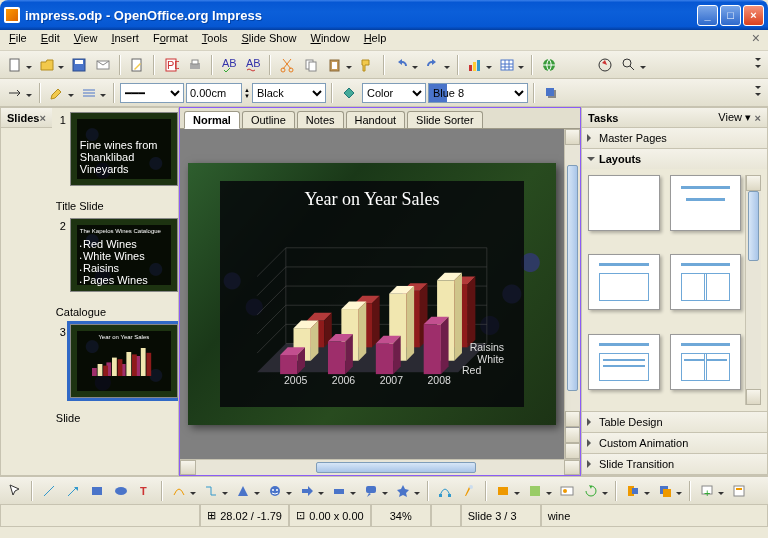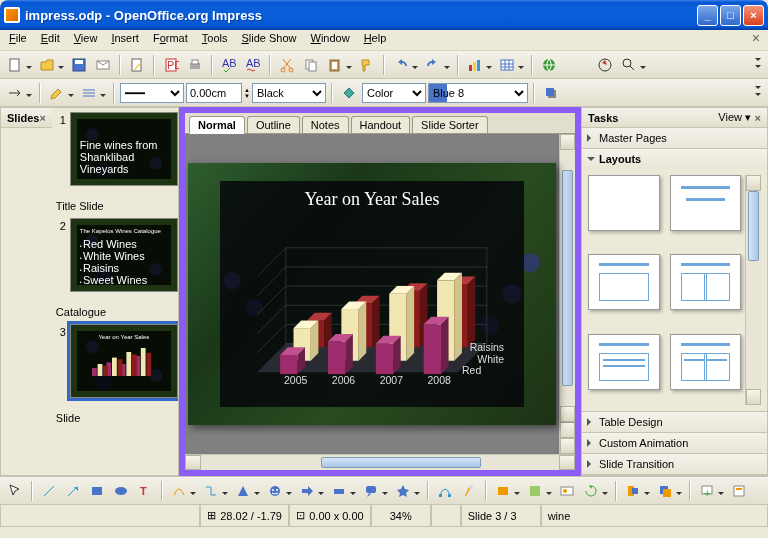--- a/index.html
+++ b/index.html
@@ -51,21 +51,21 @@
 .slide-thumb.sel { outline:3px solid #3169c6; }
 .slide-thumb .grapes-bg { position:absolute; inset:0; background: radial-gradient(circle at 20% 30%, #3b4f80 6%, transparent 7%), radial-gradient(circle at 80% 70%, #3b4f80 6%, transparent 7%), radial-gradient(circle at 30% 80%, #2b3355 8%, transparent 9%), #1d3311; }
 .slide-thumb .inner { position:absolute; left:6px; right:6px; top:6px; bottom:6px; background:rgba(0,0,0,0.75); color:#fff; font-size:6px; padding:3px; }
 .slide-caption { text-align:left; padding-top:14px; }
 .scrollbar-v { width:16px; background:#e8e5d7; border-left:1px solid #c7c3b1; position:relative; }
 .scrollbar-v .arrow { height:16px; background:linear-gradient(#f7f5ec,#ddd8c4); border:1px solid #b8b4a2; display:flex; align-items:center; justify-content:center; }
 .scrollbar-v .track { position:absolute; top:16px; bottom:16px; left:0; right:0; }
 .scrollbar-v .arrow.bot { position:absolute; bottom:0; left:0; right:0; }
 
 
-.editarea { flex:1; display:flex; flex-direction:column; border:6px solid #8b5cf6; background:#c2410c; }
+.editarea { flex:1; display:flex; flex-direction:column; border:1px solid #8b5cf6; background:#c2410c; }
 .tabstrip { height:21px; display:flex; align-items:flex-end; padding:2px 4px 0; gap:0; border-bottom:1px solid #9e9a88; background:#e2dfce; }
 .tab { padding:2px 8px; border:1px solid #9e9a88; border-bottom:none; background:#ece9d8; border-radius:3px 3px 0 0; margin-right:2px; }
 .tab.active { background:#fff; font-weight:bold; position:relative; top:1px; border-bottom:1px solid #fff; }
 .canvas-wrap { flex:1; background:#808080; position:relative; overflow:hidden; display:flex; }
 .canvas-scroll { flex:1; display:flex; align-items:center; justify-content:center; }
 .slide-canvas { width:368px; height:262px; background:#1b2513; position:relative; box-shadow:3px 3px 8px rgba(0,0,0,0.5); }
 .slide-canvas .grapes { position:absolute; inset:0; background:
   radial-gradient(circle at 12% 45%, #4a5f9f 0 8px, transparent 9px),
   radial-gradient(circle at 18% 55%, #3b4c80 0 8px, transparent 9px),
   radial-gradient(circle at 88% 50%, #4a5f9f 0 9px, transparent 10px),
@@ -339,21 +339,21 @@
         <div class="slide-entry">
           <div class="slide-row">
             <div class="slide-num">2</div>
             <div class="slide-thumb">
               <div class="grapes-bg"></div>
               <div class="inner">
                 <div style="font-size:6px">The Kapelos Wines Catalogue</div>
                 <div style="font-size:5px;margin-top:4px">• <span>Red Wines</span></div>
                 <div style="font-size:5px">• <span>White Wines</span></div>
                 <div style="font-size:5px">• <span>Raisins</span></div>
-                <div style="font-size:5px">• <span>Sweet Wines</span></div>
+                <div style="font-size:5px">• <span>Pages Wines</span></div>
               </div>
             </div>
           </div>
           <div class="slide-caption">Catalogue</div>
         </div>
         <div class="slide-entry">
           <div class="slide-row">
             <div class="slide-num">3</div>
             <div class="slide-thumb sel">
               <div class="grapes-bg"></div>

